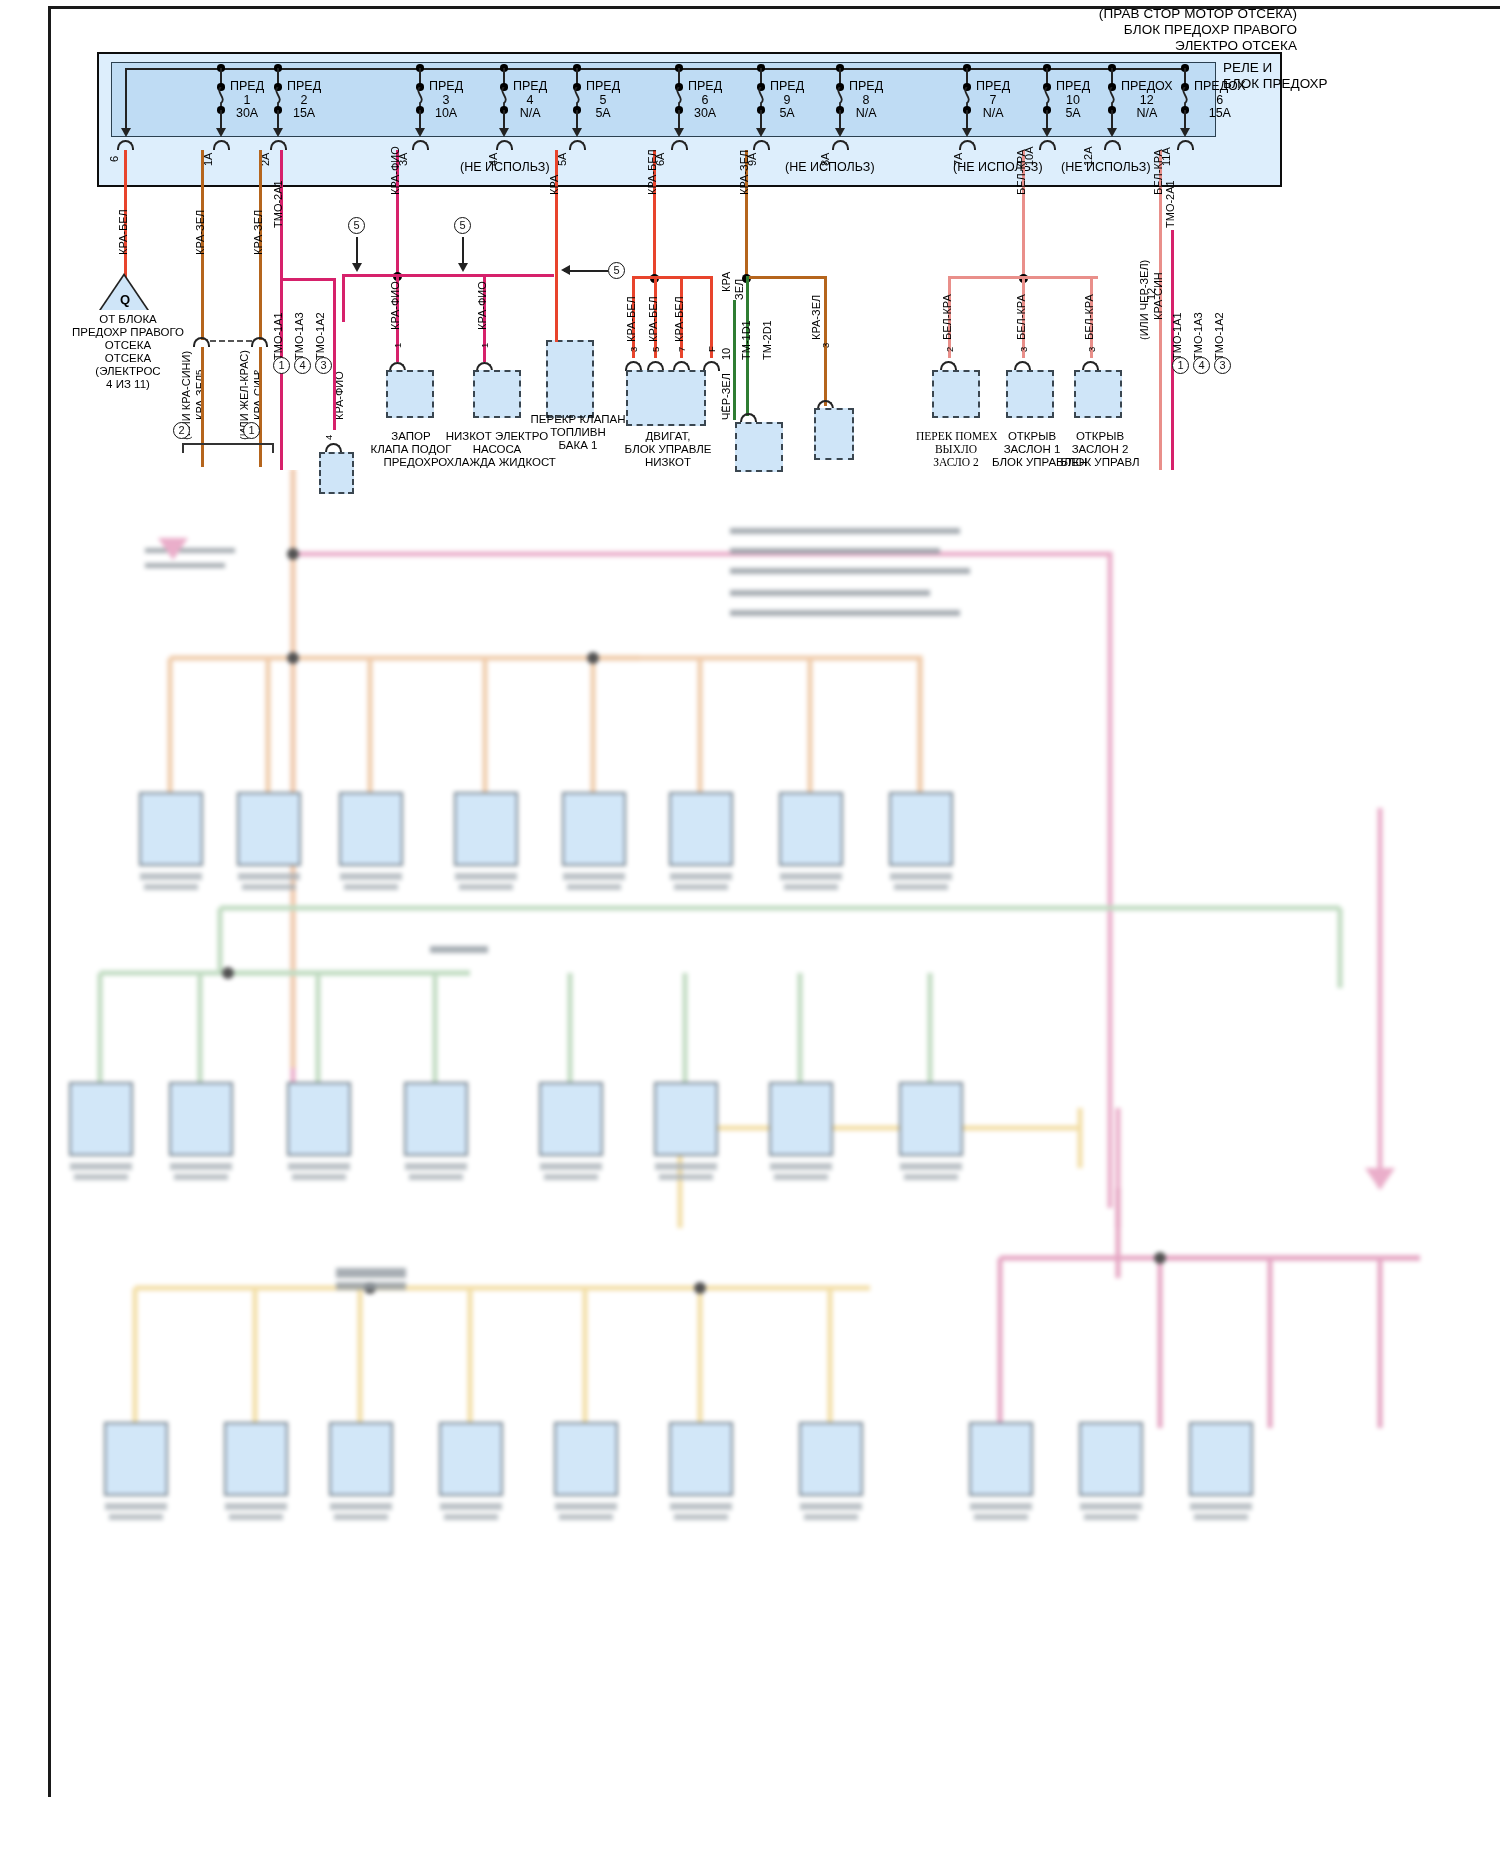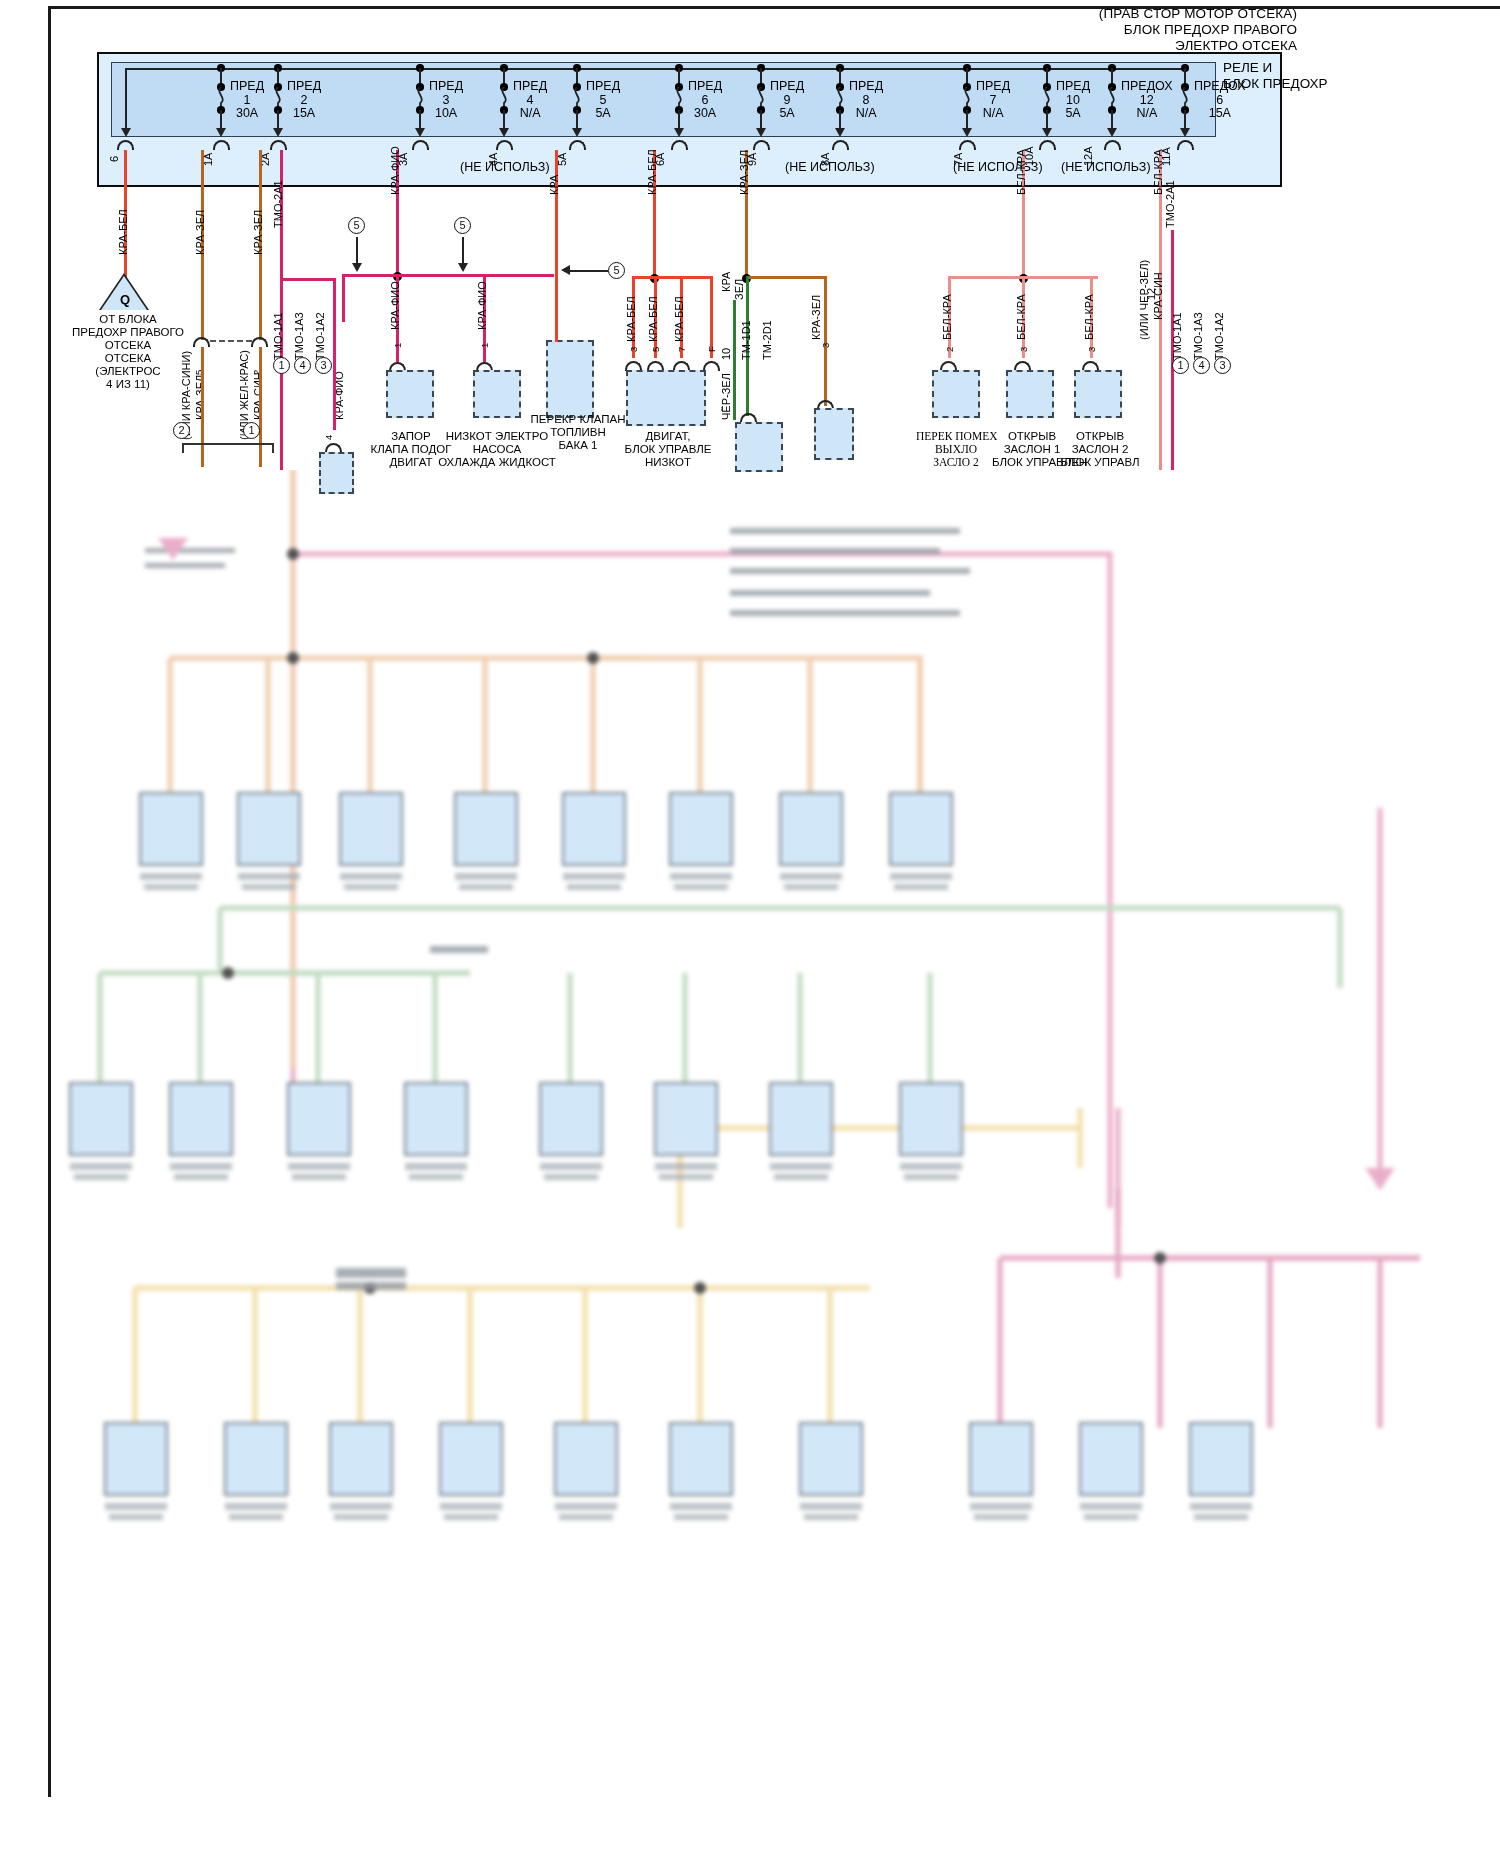--- a/index.html
+++ b/index.html
@@ -570,21 +570,21 @@
         <div class="vtxt small" style="left: 436px; top: 330px;">КРА-ФИО</div>
         <div class="circnum" style="left: 308px; top: 217px;">5</div>
         <div class="w wv" style="left: 316px; top: 237px; height: 27px; background: rgb(34, 34, 34); width: 1.8px;"></div>
         <div class="arrow-dn" style="left: 311.5px; top: 263px;"></div>
         <div class="circnum" style="left: 414px; top: 217px;">5</div>
         <div class="w wv" style="left: 422px; top: 237px; height: 27px; background: rgb(34, 34, 34); width: 1.8px;"></div>
         <div class="arrow-dn" style="left: 417.5px; top: 263px;"></div>
         <div class="vtxt tiny" style="left: 352px; top: 348px;">1</div>
         <div class="cap" style="left: 348.5px; top: 362px;"></div>
         <div class="comp" style="left: 346px; top: 370px; width: 48px; height: 48px;"></div>
-        <div class="txt ctr" style="left: 318px; top: 430px; width: 106px; font-size: 11.5px; line-height: 13px;"><div>ЗАПОР</div><div>КЛАПА ПОДОГ</div><div>ДВИГАТ</div></div>
+        <div class="txt ctr" style="left: 318px; top: 430px; width: 106px; font-size: 11.5px; line-height: 13px;"><div>ЗАПОР</div><div>КЛАПА ПОДОГ</div><div>ПРЕДОХР</div></div>
         <div class="vtxt tiny" style="left: 439px; top: 348px;">1</div>
         <div class="cap" style="left: 435.5px; top: 362px;"></div>
         <div class="comp" style="left: 433px; top: 370px; width: 48px; height: 48px;"></div>
         <div class="txt ctr" style="left: 398px; top: 430px; width: 118px; font-size: 11.5px; line-height: 13px;"><div>НИЗКОТ ЭЛЕКТРО</div><div>НАСОСА</div><div>ОХЛАЖДА ЖИДКОСТ</div></div>
         <div class="w wv" style="left: 515px; top: 150px; height: 190px; background: rgb(232, 68, 44); width: 3px;"></div>
         <div class="vtxt small" style="left: 508px; top: 195px;">КРА</div>
         <div class="vtxt tiny" style="left: 512px; top: 348px;">1</div>
         <div class="cap" style="left: 508.5px; top: 362px;"></div>
         <div class="comp" style="left: 506px; top: 340px; width: 48px; height: 78px;"></div>
         <div class="w wv" style="left: 515px; top: 264px; height: 78px; background: rgb(232, 68, 44); width: 3px;"></div>

